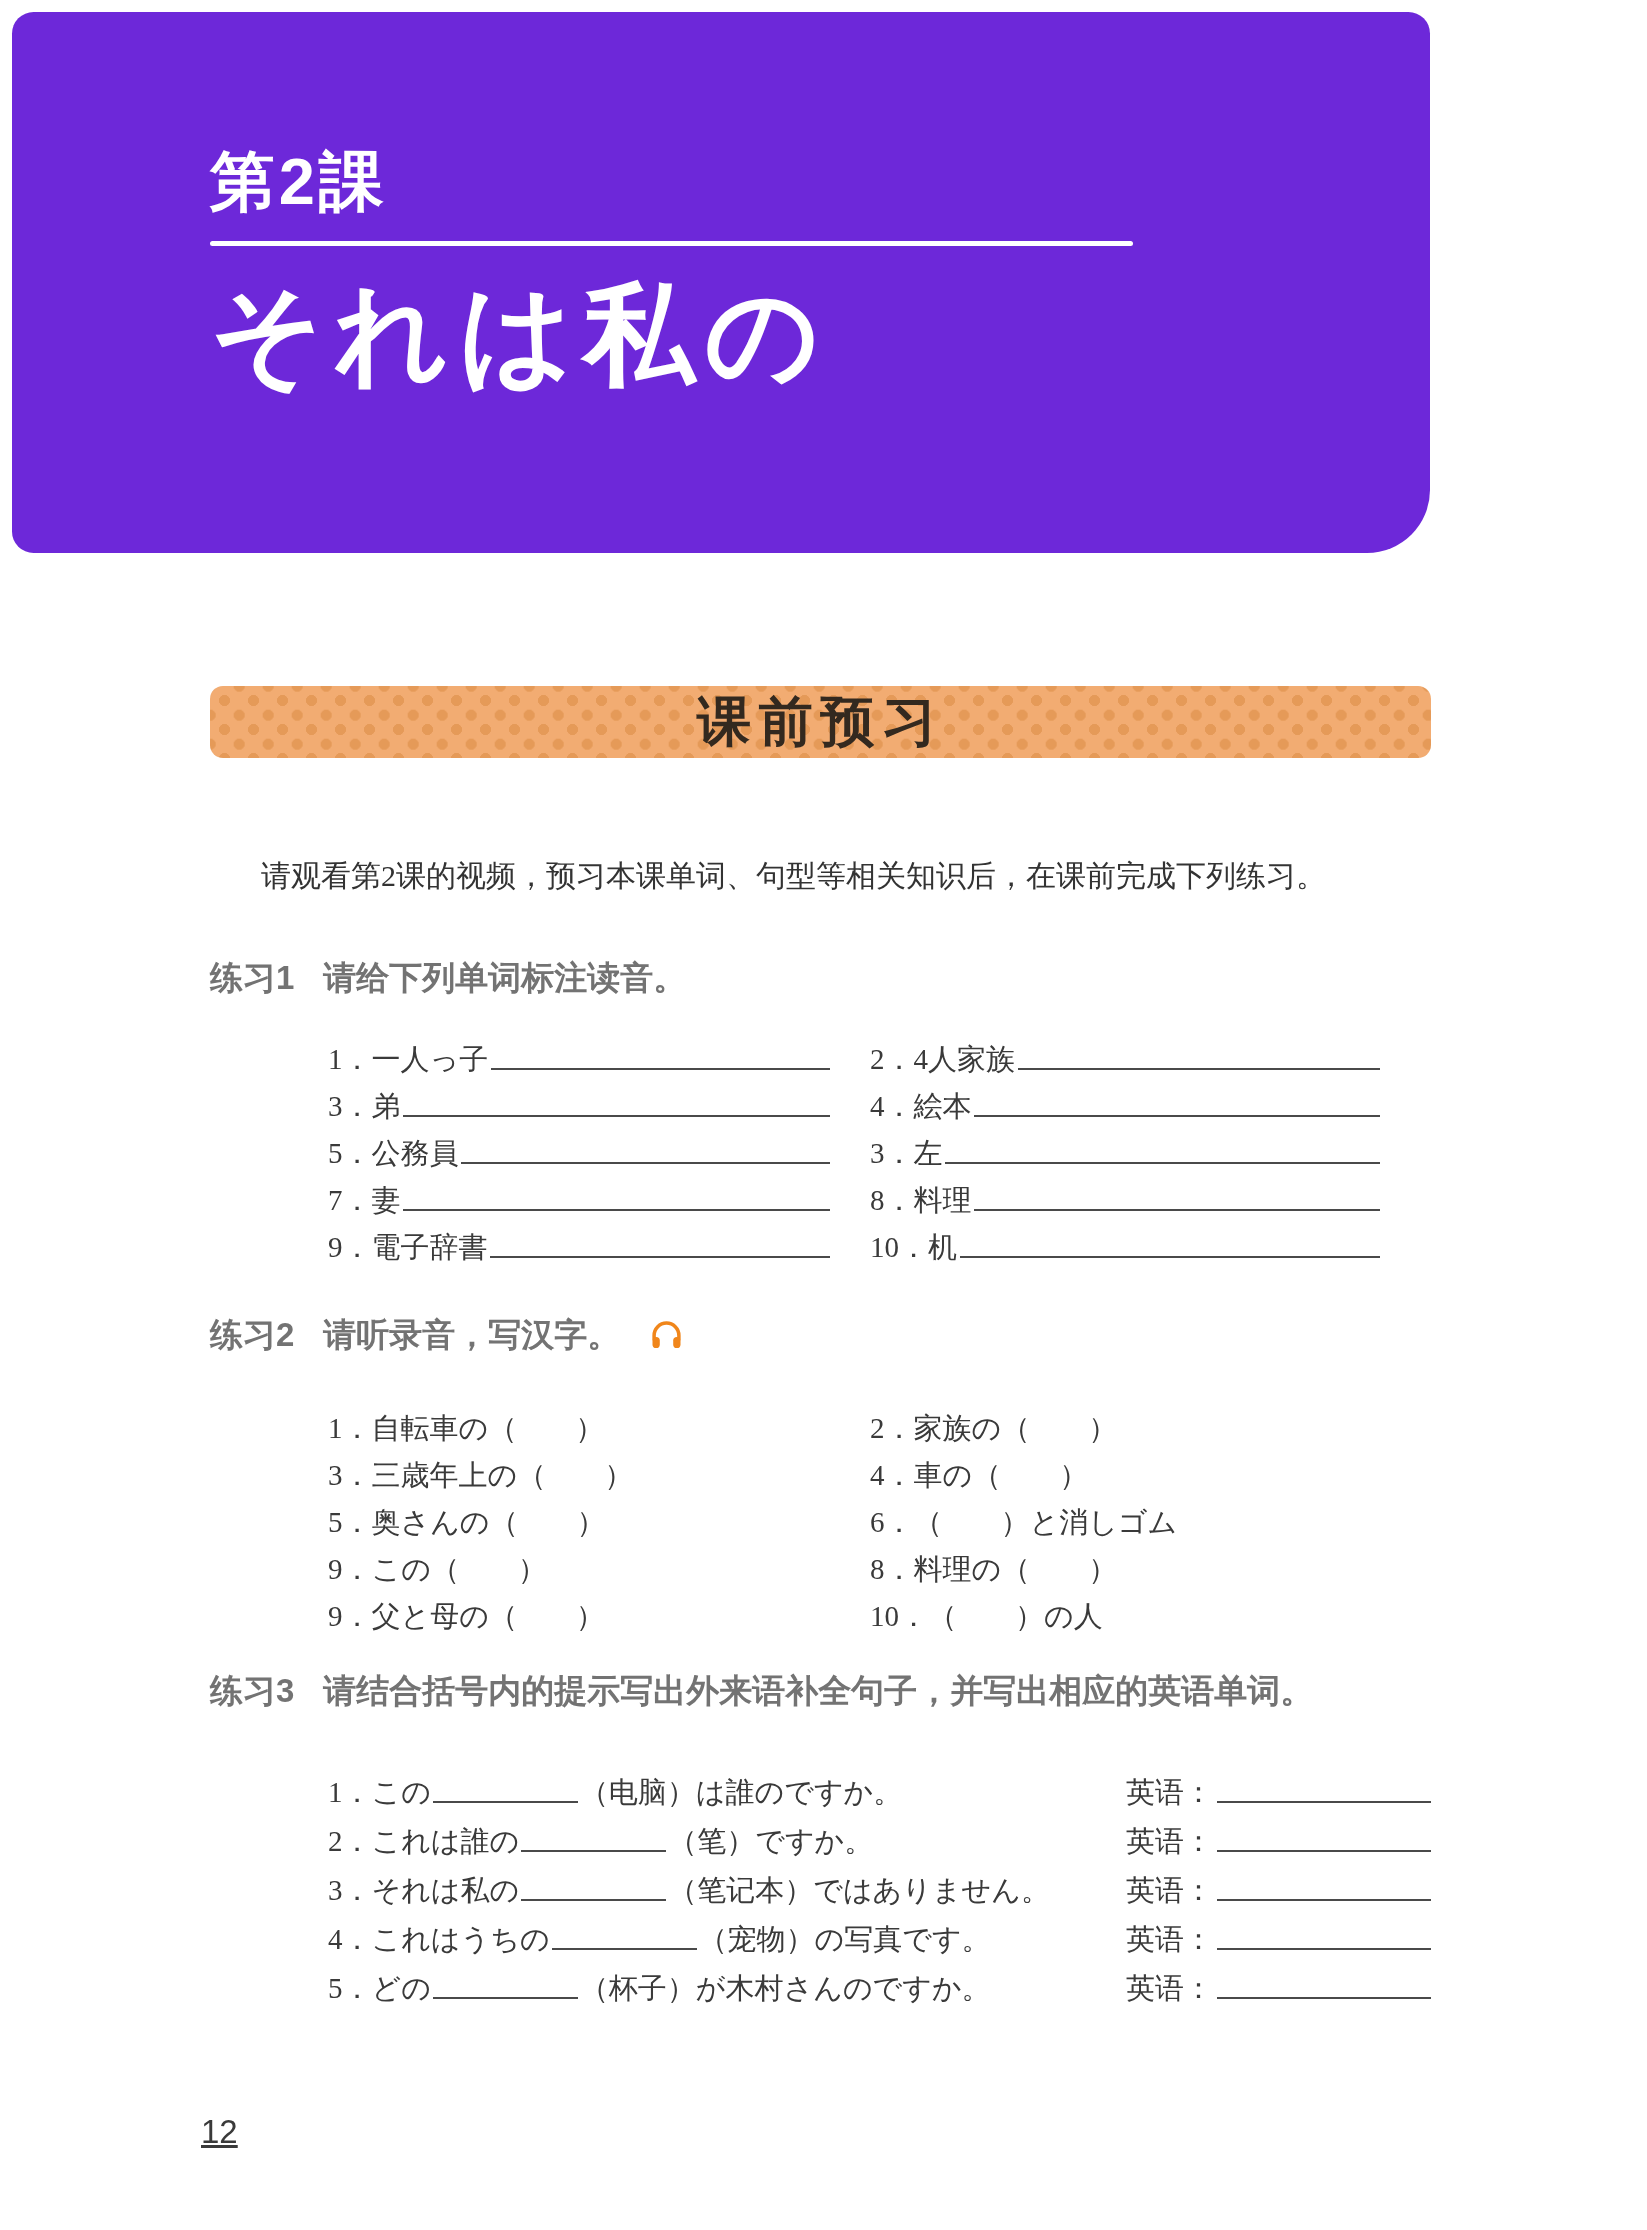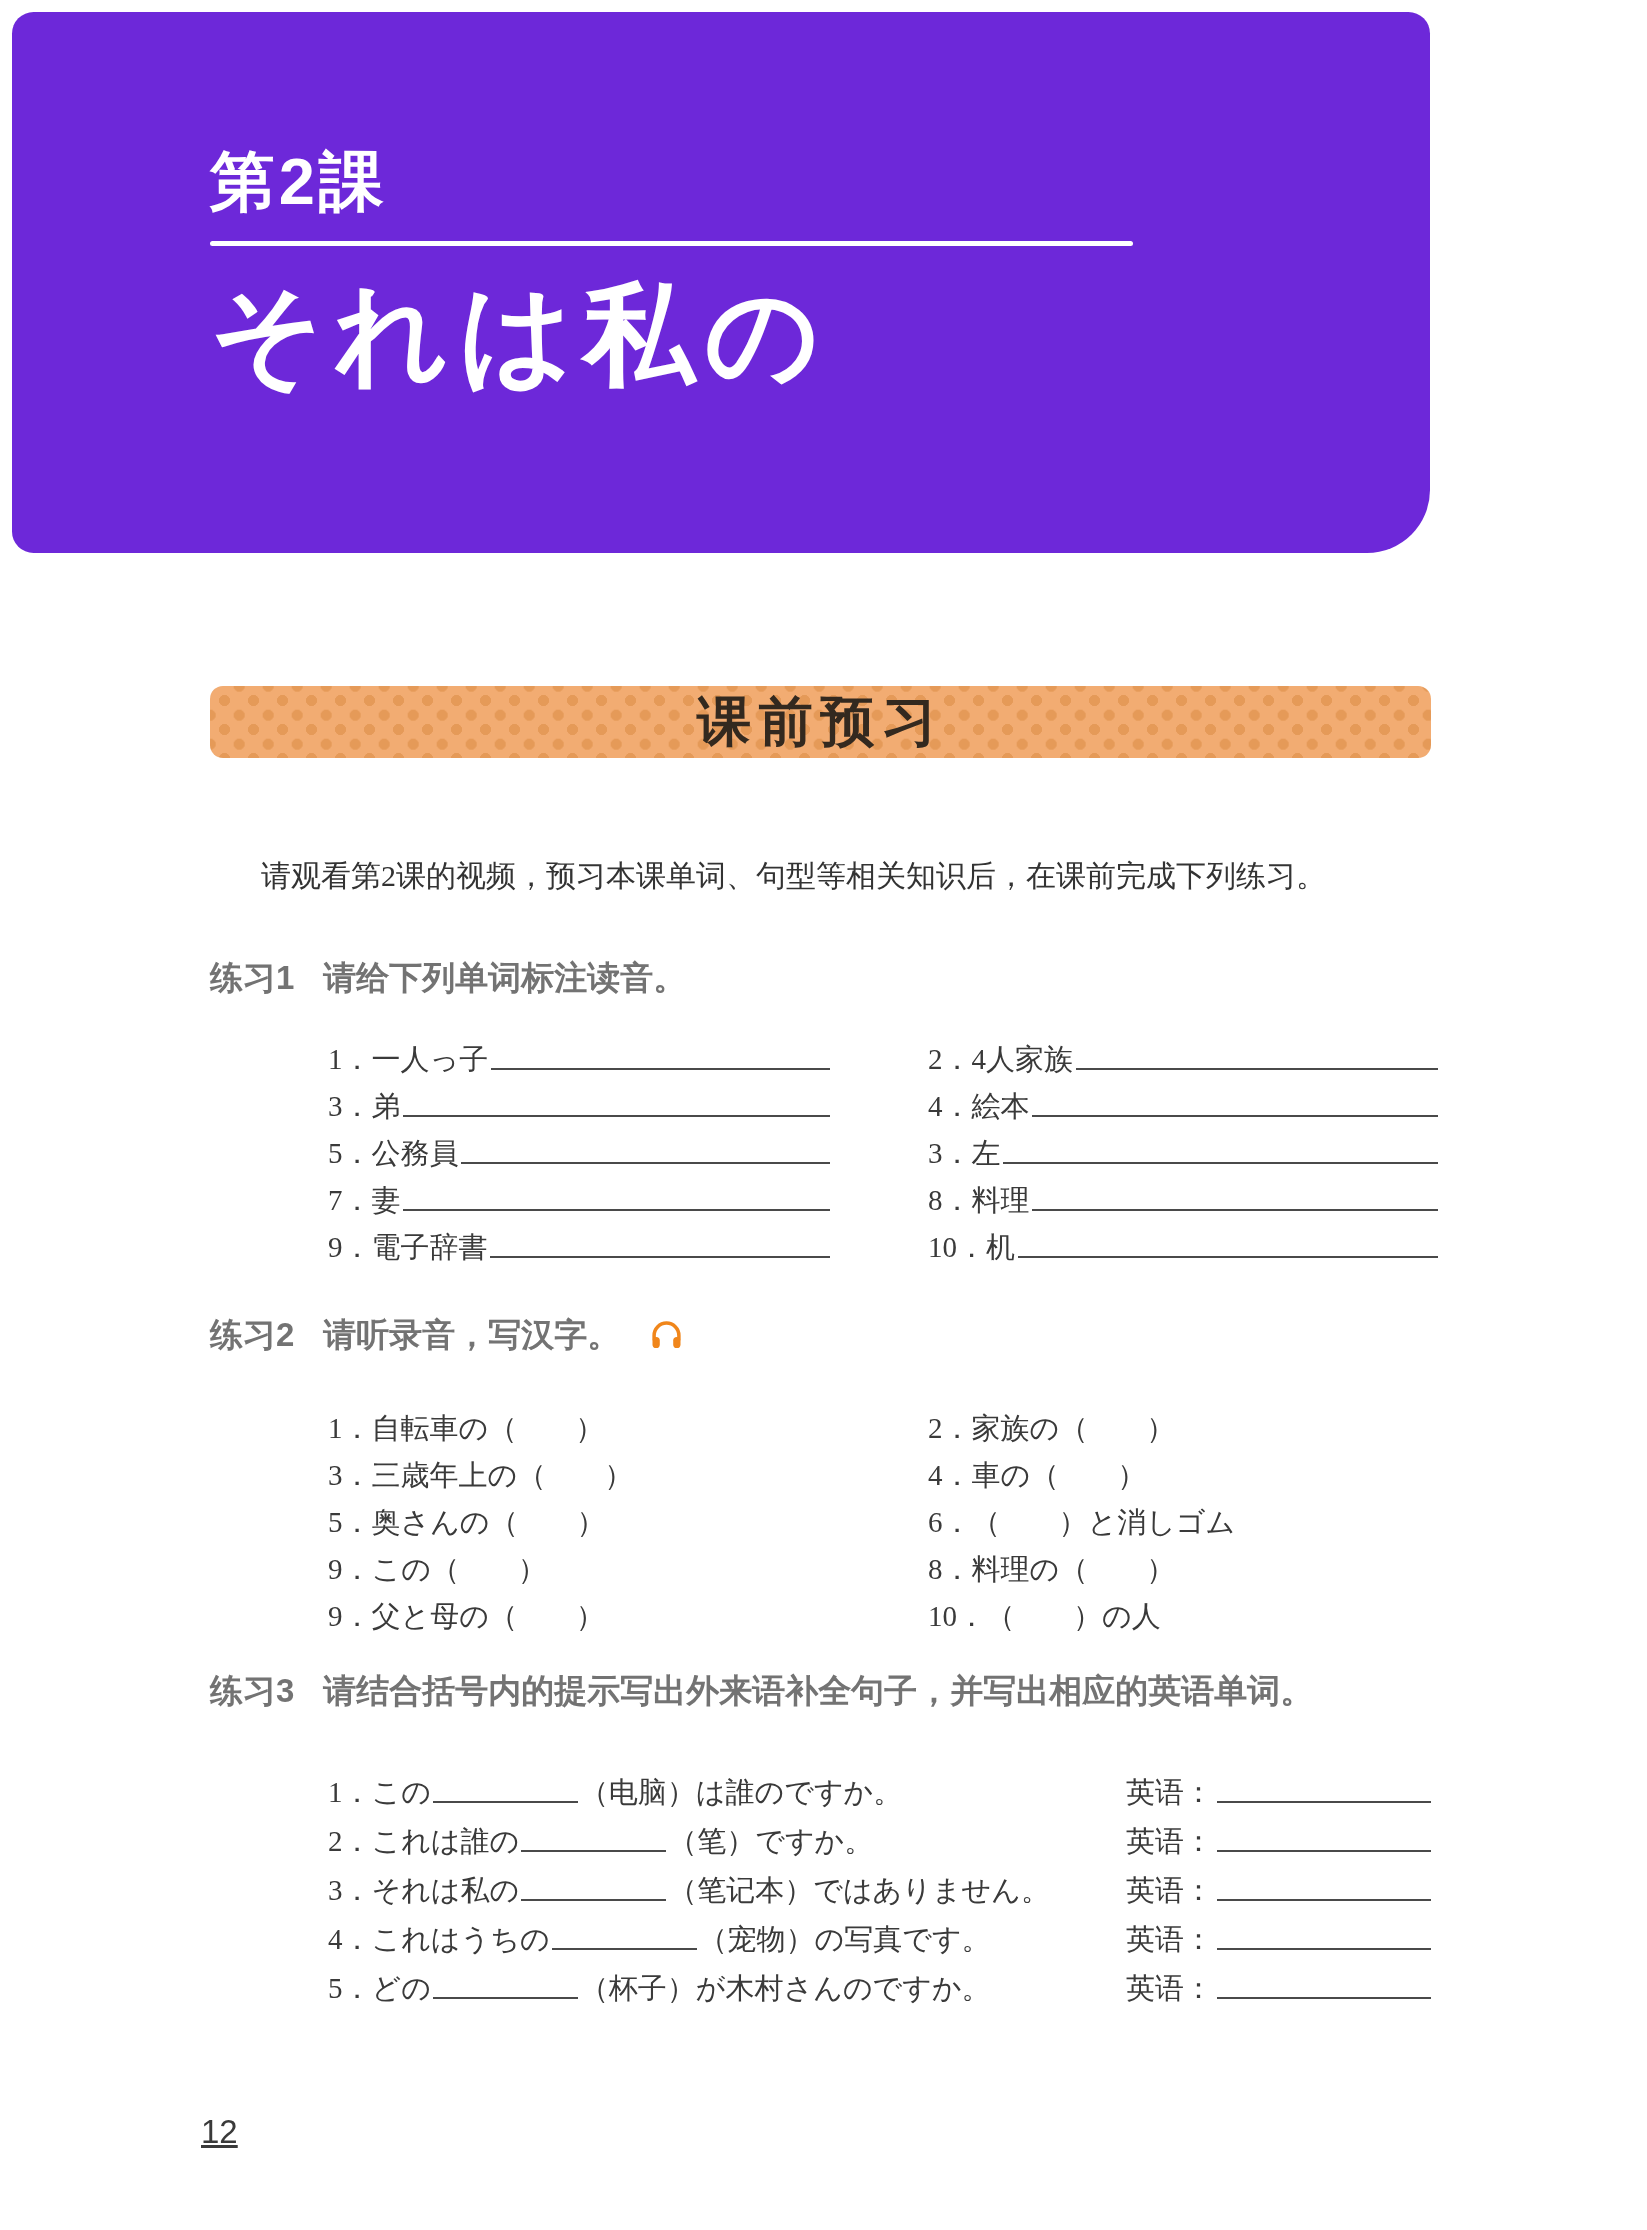--- a/index.html
+++ b/index.html
@@ -52,21 +52,21 @@
 
   .ex-heading {
     display:flex; align-items:center; gap:29px;
     font-family:"Liberation Sans","DejaVu Sans",sans-serif; font-weight:bold;
     font-size:33px; color:#737373; white-space:nowrap;
   }
   .headphone-icon { width:35px; height:35px; margin-left:0px; flex:0 0 auto; }
 
   .ex-grid {
     margin:29px 0 0 118px; display:grid;
-    grid-template-columns:502px 510px; column-gap:98px; grid-auto-rows:47px;text-align:center;
+    grid-template-columns:502px 510px; column-gap:40px; grid-auto-rows:47px;text-align:center;
   }
   #ex2 .ex-grid { margin-top:41px; }
 
   .u-row { display:flex; align-items:flex-end; }
   .u-text { font-size:29px; color:#3A3A3A; line-height:1.25; white-space:nowrap; }
   .blank { flex:1; height:0; border-bottom:2px solid #4A4A4A; margin:0 0 6.9px 2.9px; }
 
   .e3-list { margin:47px 0 0 118px; }
   .e3-row { position:relative; height:49px; display:flex; align-items:flex-end; width:1119px; }
   .blank3 { width:145px; height:0; border-bottom:2px solid #4A4A4A; margin:0 2px 6.9px 2px; flex:0 0 auto; }

